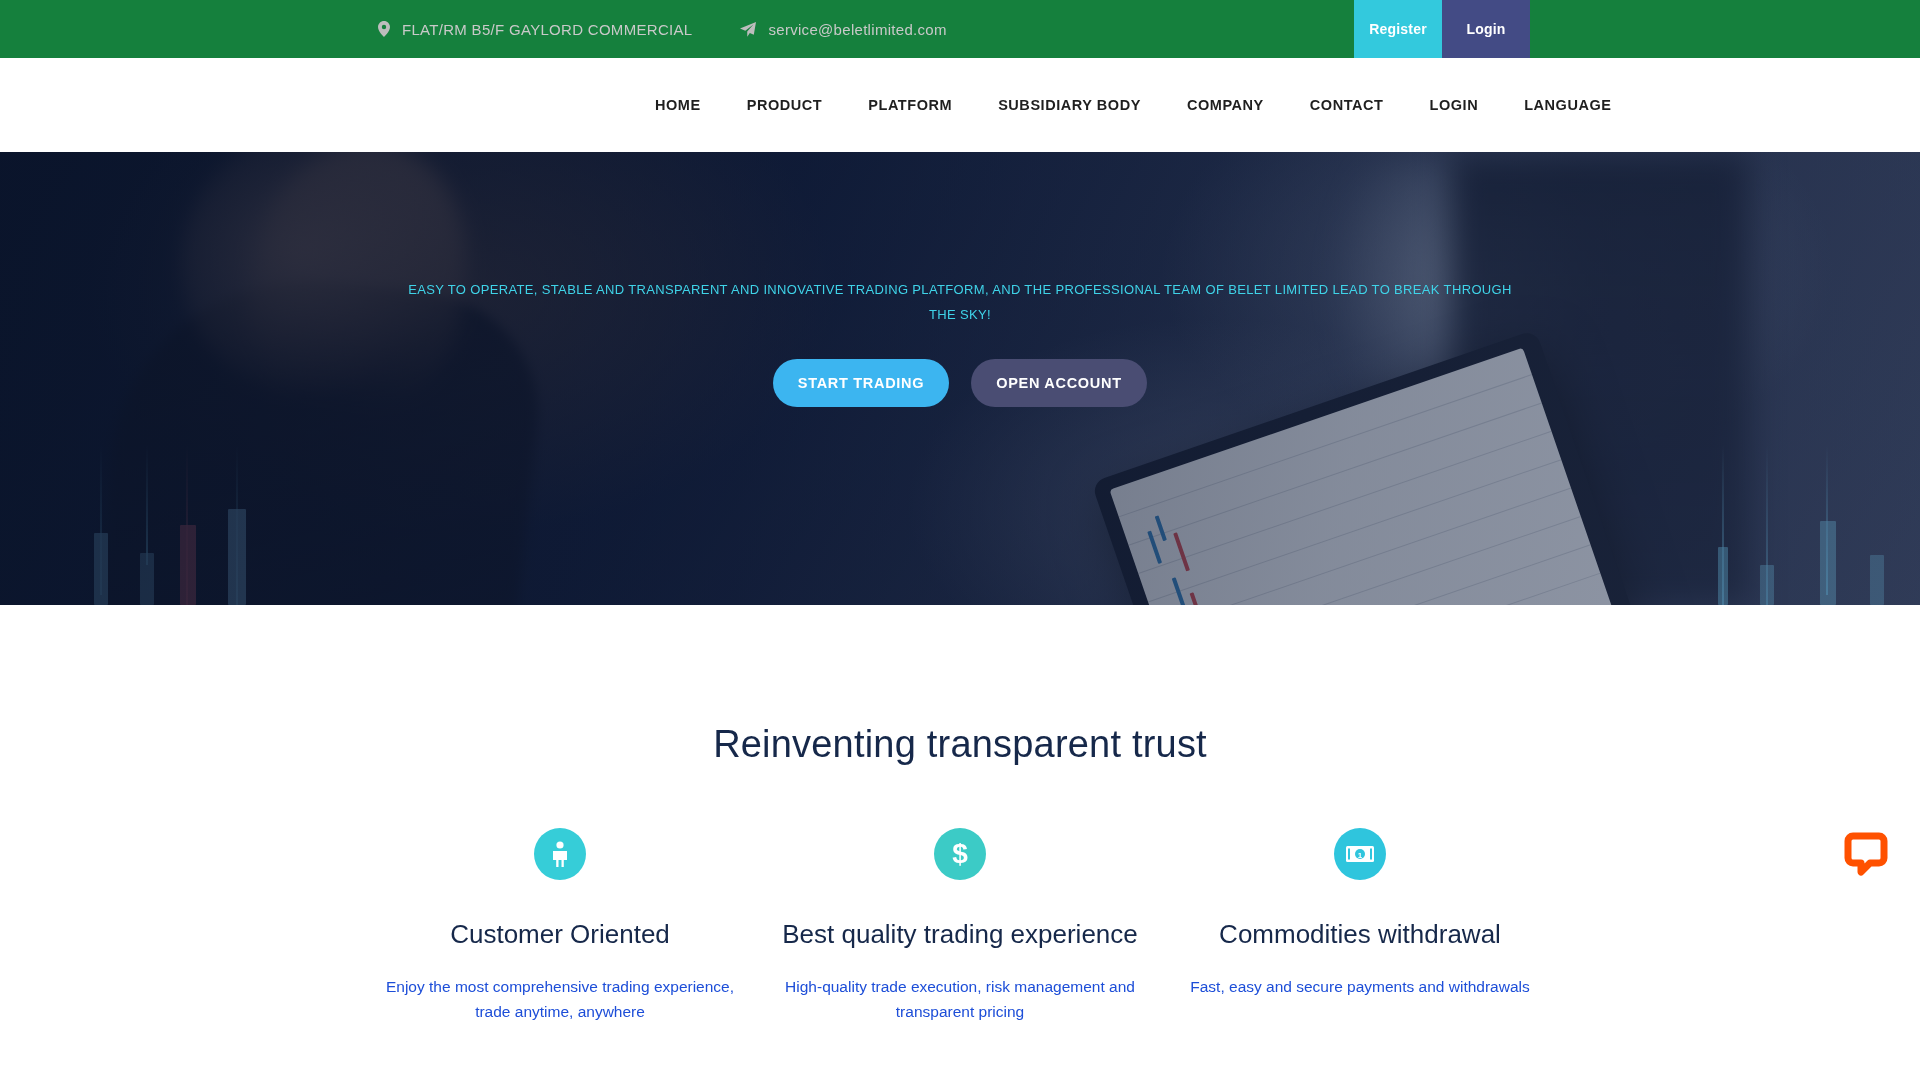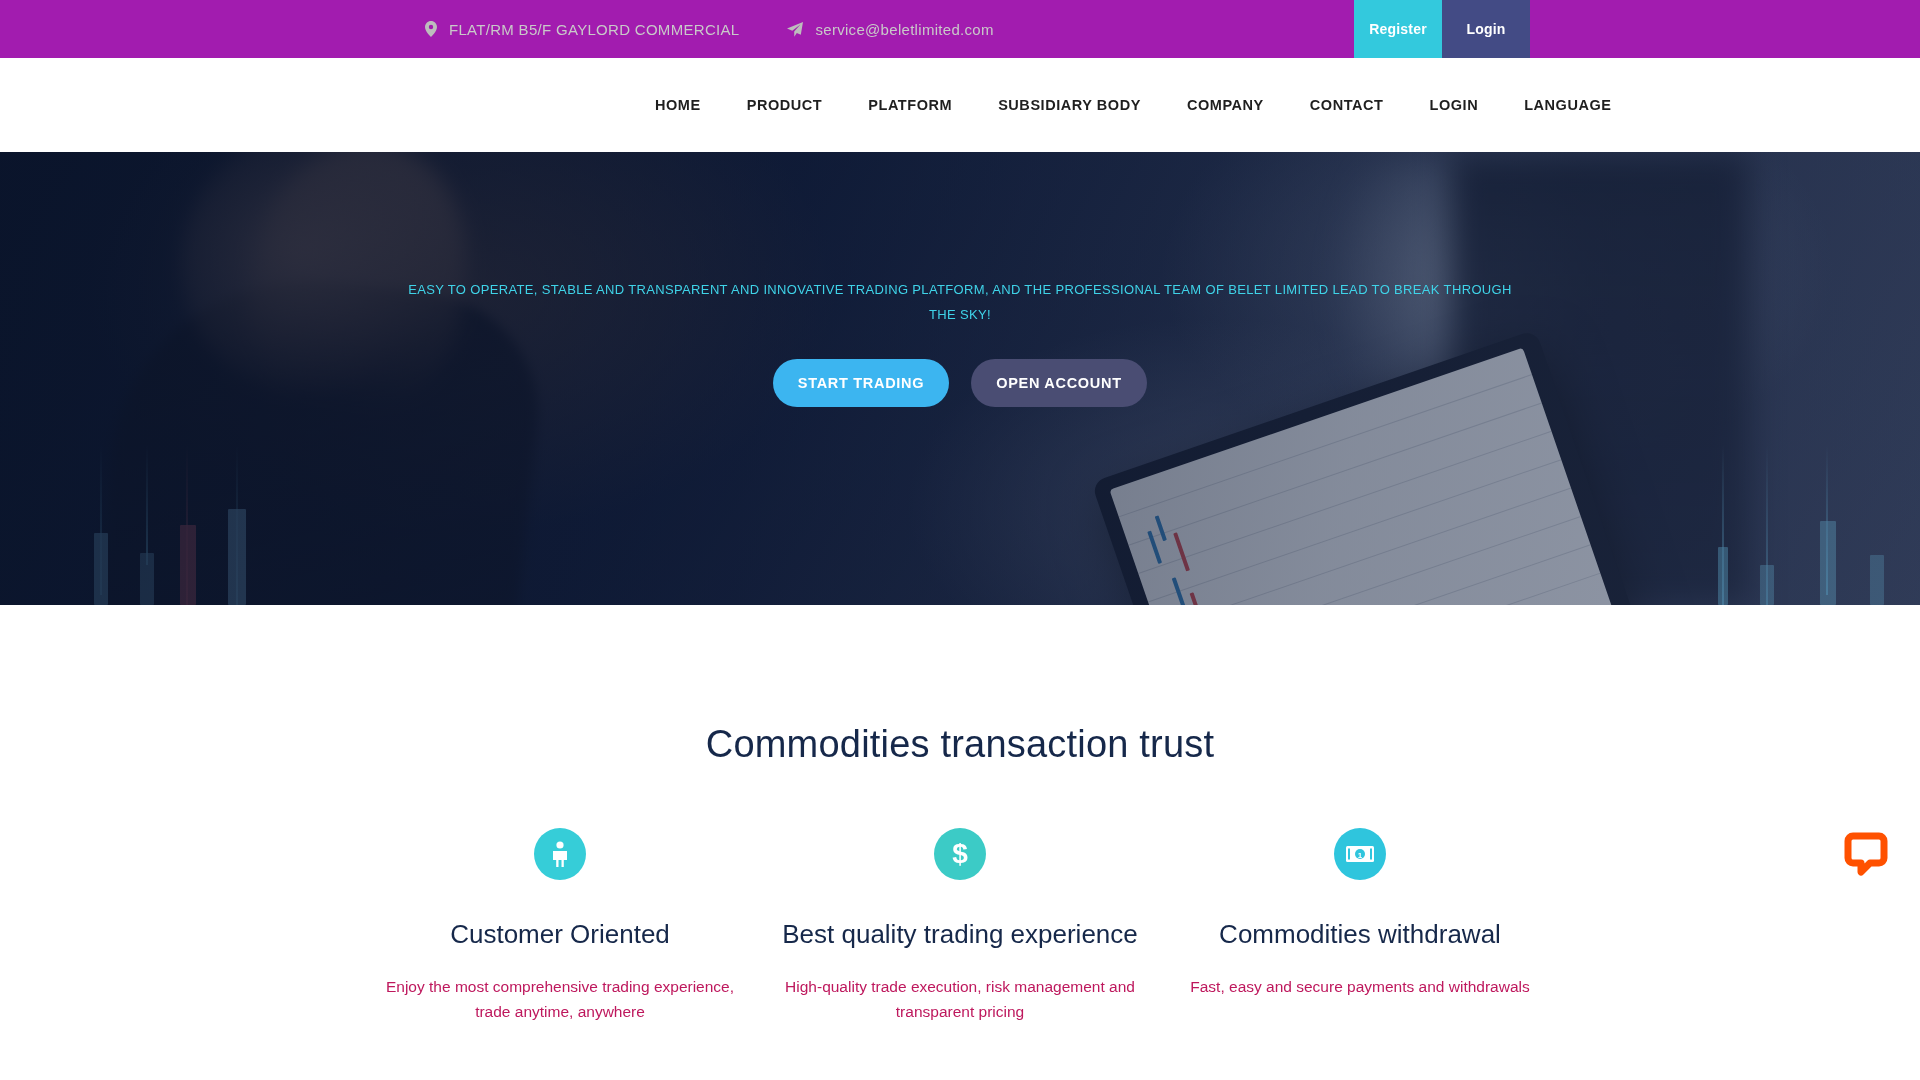--- a/index.html
+++ b/index.html
@@ -4,22 +4,22 @@
 <style>
   * { margin:0; padding:0; box-sizing:border-box; }
   html, body {
     width:1920px; height:1080px;
     font-family:"Liberation Sans", sans-serif;
     background:#ffffff; overflow:hidden;
   }
 
   
   .topbar{
-    position:relative; height:58px; background:#a21caf;
-    display:flex; align-items:center;padding-left:47px;
+    position:relative; height:58px; background:#15803d;
+    display:flex; align-items:center;
   }
   .topbar-inner{
     display:flex; align-items:center; gap:48px;
     padding-left:378px;
   }
   .tb-item{ display:flex; align-items:center; gap:12px;
     color:#c9c9c9; font-size:15px; letter-spacing:.3px; white-space:nowrap; }
   .tb-item svg{ display:block; }
   .topbar-actions{ position:absolute; right:390px; top:0; height:58px; display:flex; }
   .tb-btn{
@@ -139,21 +139,21 @@
   .card-icon{
     width:52px; height:52px; border-radius:50%; background:#36cdd8;
     margin:0 auto; display:flex; align-items:center; justify-content:center;
   }
   .card-icon.teal{ background:#3ccbc6; }
   .card-icon.cyan{ background:#2fc5dd; }
   .card-title{
     margin-top:38px; font-size:26px; font-weight:400; color:#16284a; line-height:1.25;
   }
   .card-desc{
-    margin-top:23px; font-size:15.5px; color:#be185d; line-height:1.62;
+    margin-top:23px; font-size:15.5px; color:#1d4ed8; line-height:1.62;
   }
 
   
   .chat-widget{
     position:absolute; right:28px; bottom:198px; width:52px; height:52px;
     display:flex; align-items:center; justify-content:center; cursor:pointer;
   }
 </style>
 </head>
 <body>
@@ -247,21 +247,21 @@
   <div class="hero-content">
     <p class="hero-sub">EASY TO OPERATE, STABLE AND TRANSPARENT AND INNOVATIVE TRADING PLATFORM, AND THE PROFESSIONAL TEAM OF BELET LIMITED LEAD TO BREAK THROUGH THE SKY!</p>
     <div class="hero-btns">
       <div class="btn primary">START TRADING</div>
       <div class="btn secondary">OPEN ACCOUNT</div>
     </div>
   </div>
 </div>
 
 <div class="features">
-  <h2 class="sec-title">Commodities transaction trust</h2>
+  <h2 class="sec-title">Reinventing transparent trust</h2>
   <div class="cards">
 
     <div class="card">
       <div class="card-icon">
         <svg width="22" height="26" viewBox="0 0 22 26">
           <circle cx="11" cy="4" r="3.6" fill="#fff"></circle>
           <path d="M4 10h14v9h-3.2v7h-2.3v-7h-3v7H7.2v-7H4z" fill="#fff"></path>
         </svg>
       </div>
       <div class="card-title">Customer Oriented</div>

